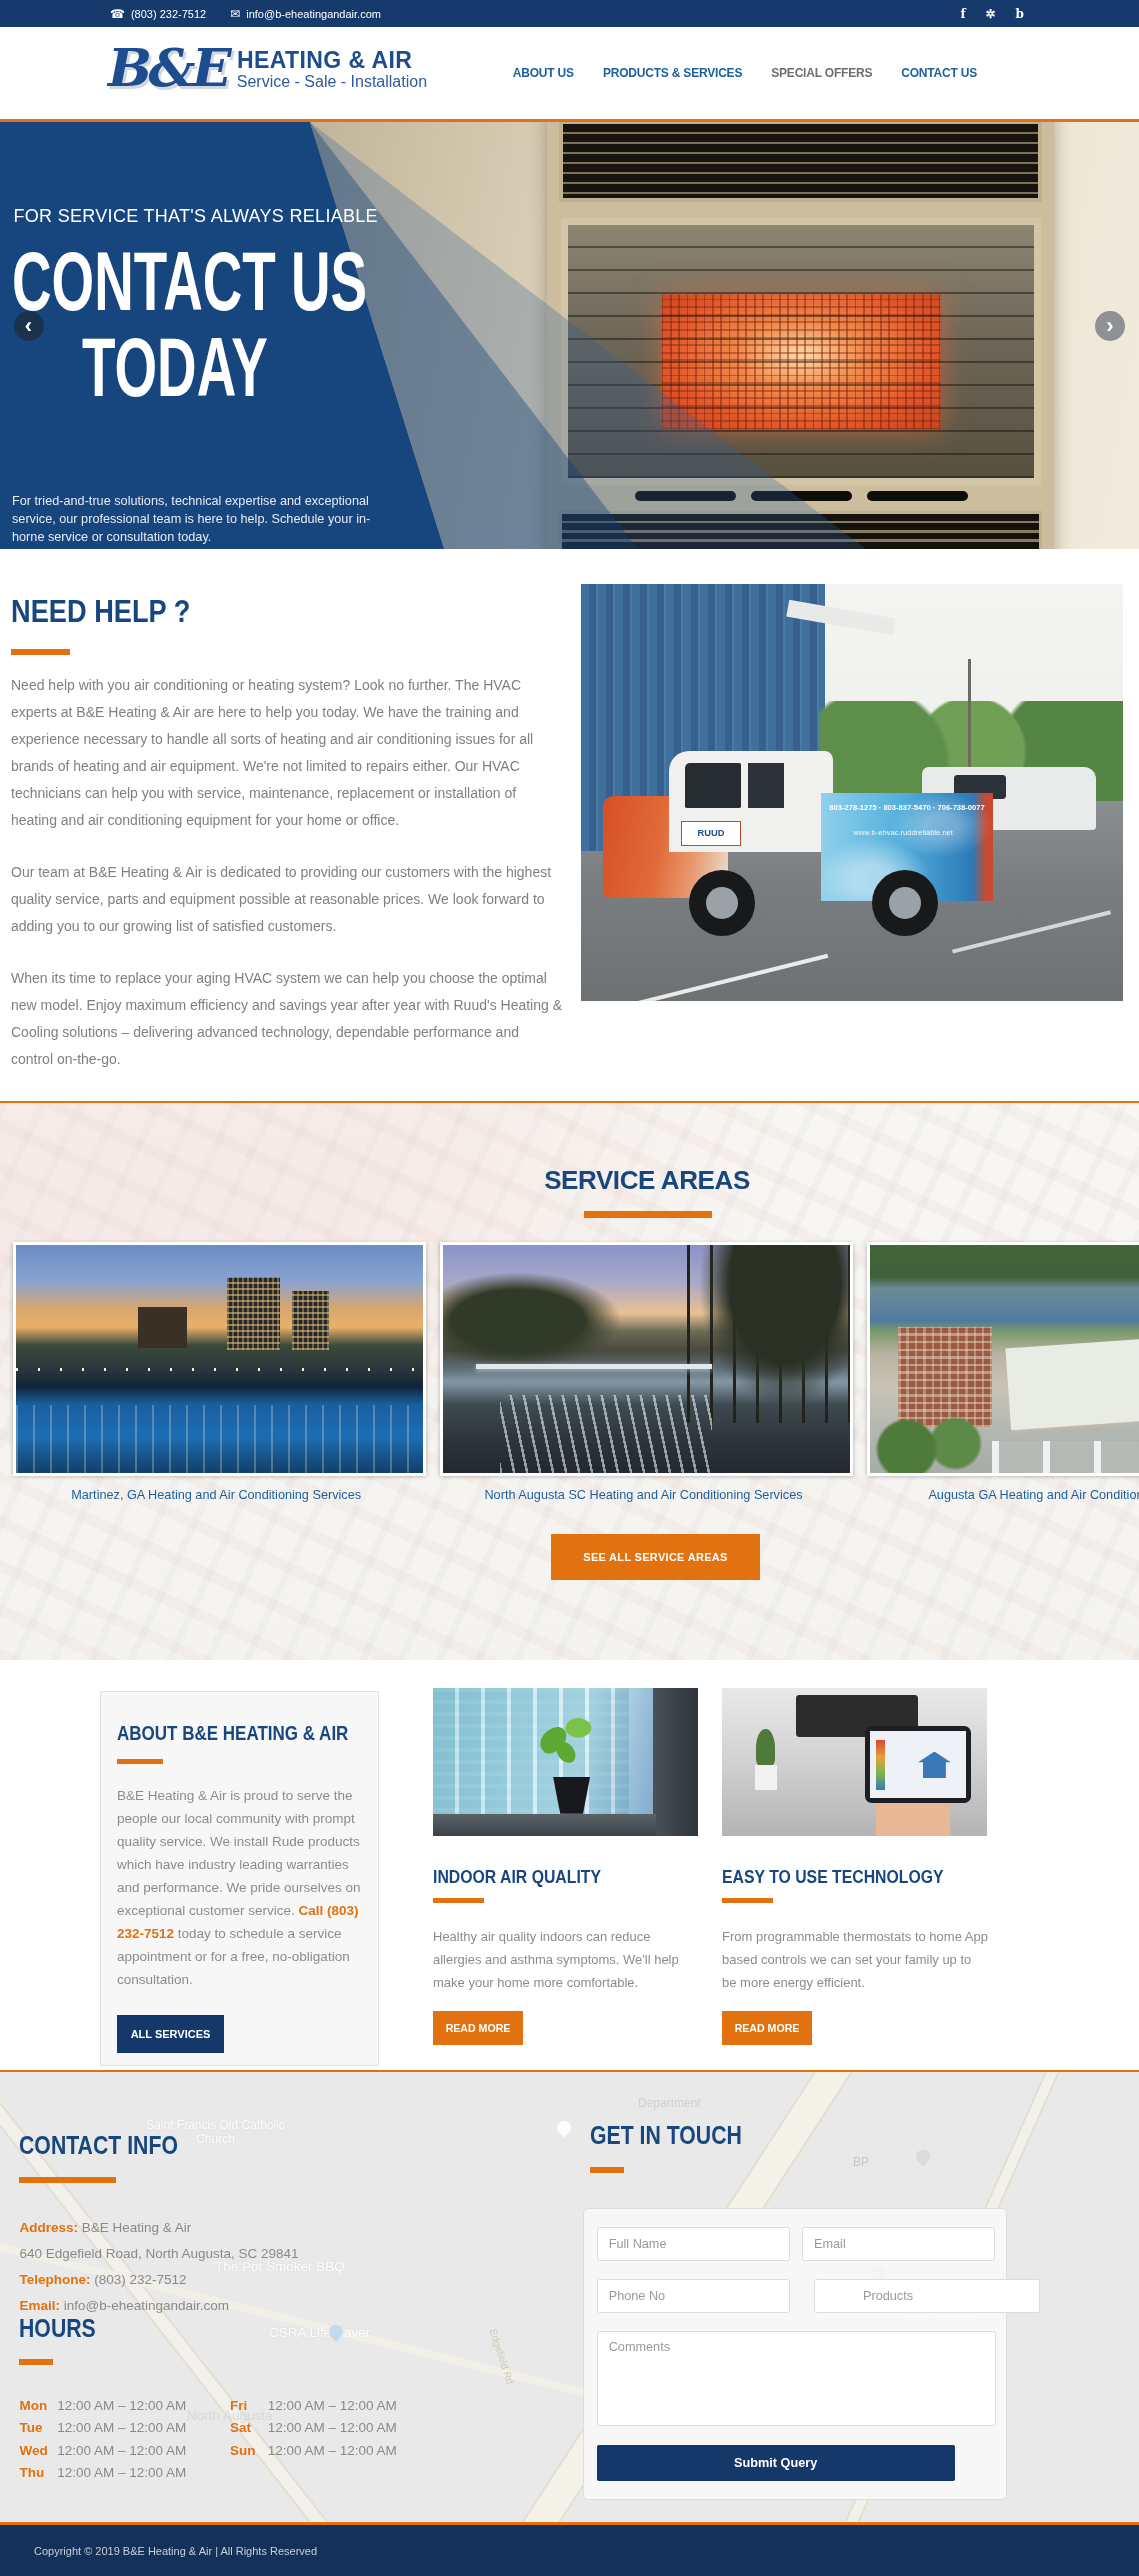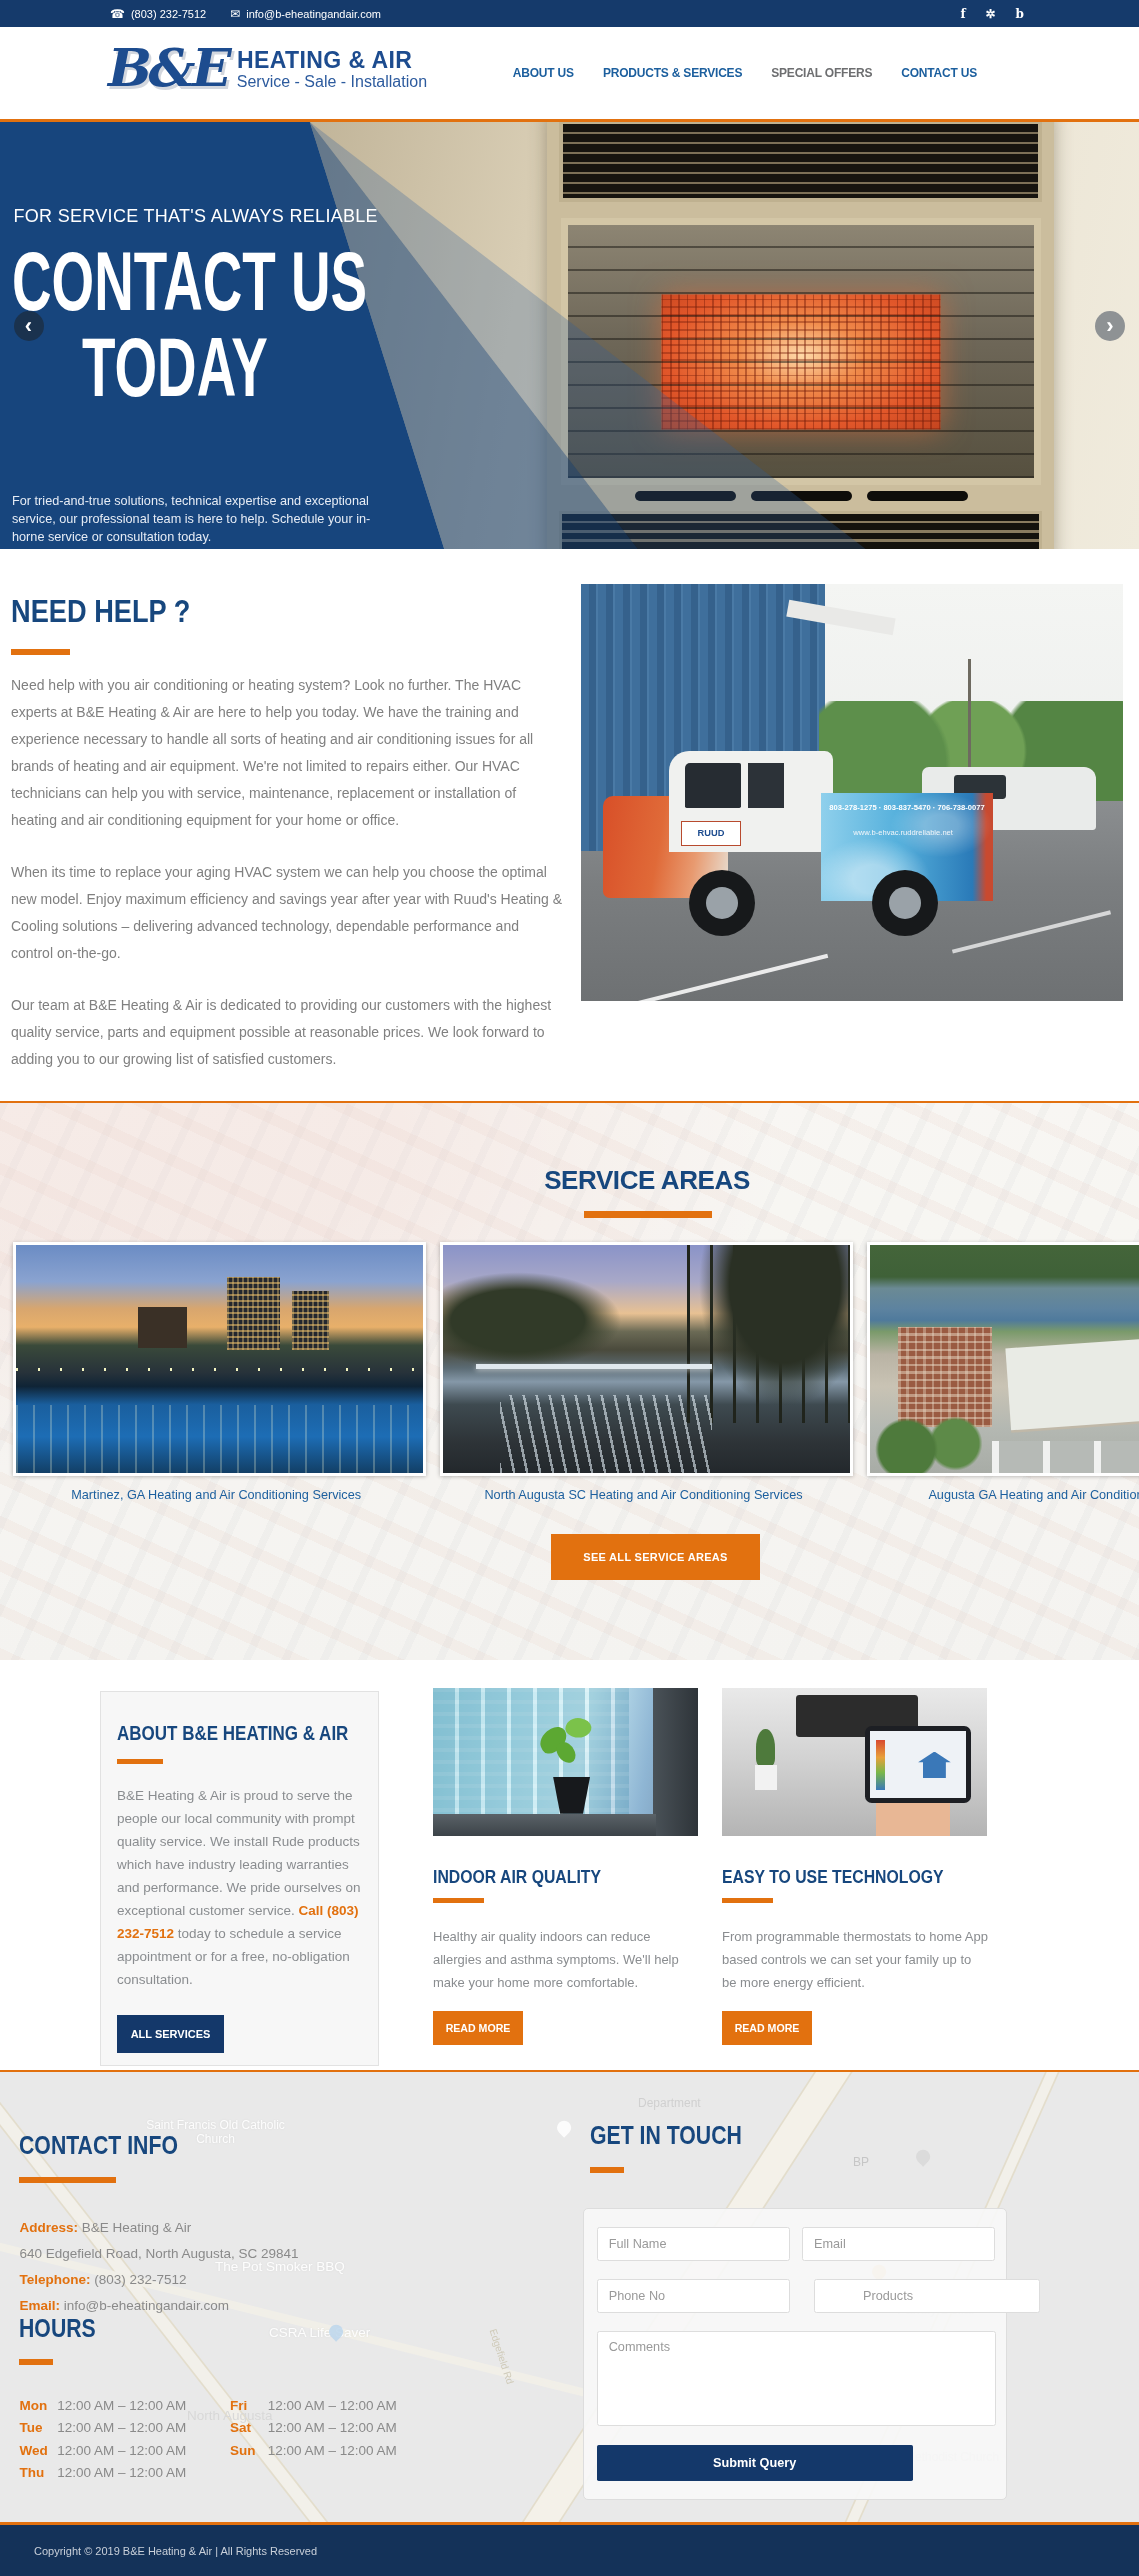--- a/index.html
+++ b/index.html
@@ -220,21 +220,21 @@
   .hours-cols{position:absolute;left:19.4px;top:323px;z-index:2;font-size:13.5px;line-height:22.4px;color:#8a8a8a;}
   .hours-col2{position:absolute;left:230px;top:323px;z-index:2;font-size:13.5px;line-height:22.4px;color:#8a8a8a;}
   .hday{color:#e2710f;font-weight:bold;display:inline-block;min-width:34px;}
   .form-card{position:absolute;left:583px;top:136px;width:424px;height:292px;background:rgba(247,247,247,.92);
              border:0.8px solid #ddd;border-radius:5px;z-index:2;box-sizing:border-box;}
   .inp{position:absolute;height:34px;background:#fff;border:0.8px solid #ddd;border-radius:2.5px;box-sizing:border-box;
        font-family:"Liberation Sans",sans-serif;font-size:12.7px;color:#555;padding:0 11px;}
   .inp::placeholder,.ta::placeholder{color:#9a9a9a;}
   .ta{position:absolute;background:#fff;border:0.8px solid #ddd;border-radius:2.5px;box-sizing:border-box;
       font-family:"Liberation Sans",sans-serif;font-size:12.7px;color:#555;padding:8.4px 11px;resize:none;}
-  .submit-btn{position:absolute;left:12.7px;top:236px;width:316px;height:36px;font-size:12.7px;border-radius:1.7px;}
+  .submit-btn{position:absolute;left:12.7px;top:236px;width:358px;height:36px;font-size:12.7px;border-radius:1.7px;}
 
   
   .footerbar{left:0;top:2522px;width:1139px;height:54px;background:#143259;border-top:3.4px solid #e2710f;
              box-sizing:border-box;color:#c9d0da;font-size:11px;}
   .copyright{position:absolute;left:34px;top:20px;}
 </style>
 </head>
 <body>
 
 <div class="abs topbar dots">
@@ -296,22 +296,22 @@
   <div class="hero-desc">For tried-and-true solutions, technical expertise and exceptional service, our professional team is here to help. Schedule your in-horne service or consultation today.</div>
   <div class="car-arrow car-prev">‹</div>
   <div class="car-arrow car-next">›</div>
 </div>
 
 <div class="abs need-help">
   <div class="nh-title">NEED HELP ?</div>
   <div class="nh-bar"></div>
   <div class="nh-copy">
     <p>Need help with you air conditioning or heating system? Look no further. The HVAC experts at B&amp;E Heating &amp; Air are here to help you today. We have the training and experience necessary to handle all sorts of heating and air conditioning issues for all brands of heating and air equipment. We're not limited to repairs either. Our HVAC technicians can help you with service, maintenance, replacement or installation of heating and air conditioning equipment for your home or office.</p>
+    <p>Our team at B&amp;E Heating &amp; Air is dedicated to providing our customers with the highest quality service, parts and equipment possible at reasonable prices. We look forward to adding you to our growing list of satisfied customers.</p>
     <p>When its time to replace your aging HVAC system we can help you choose the optimal new model. Enjoy maximum efficiency and savings year after year with Ruud's Heating &amp; Cooling solutions – delivering advanced technology, dependable performance and control on-the-go.</p>
-    <p>Our team at B&amp;E Heating &amp; Air is dedicated to providing our customers with the highest quality service, parts and equipment possible at reasonable prices. We look forward to adding you to our growing list of satisfied customers.</p>
   </div>
   <div class="truck-photo">
     <div class="tp-wall"></div>
       <div class="tp-roof"></div>
       <div class="tp-trees"></div>
       <div class="tp-pole"></div>
     <div class="tp-truck2">
         <div class="win"></div>
       </div>
     <div class="tp-truck">

